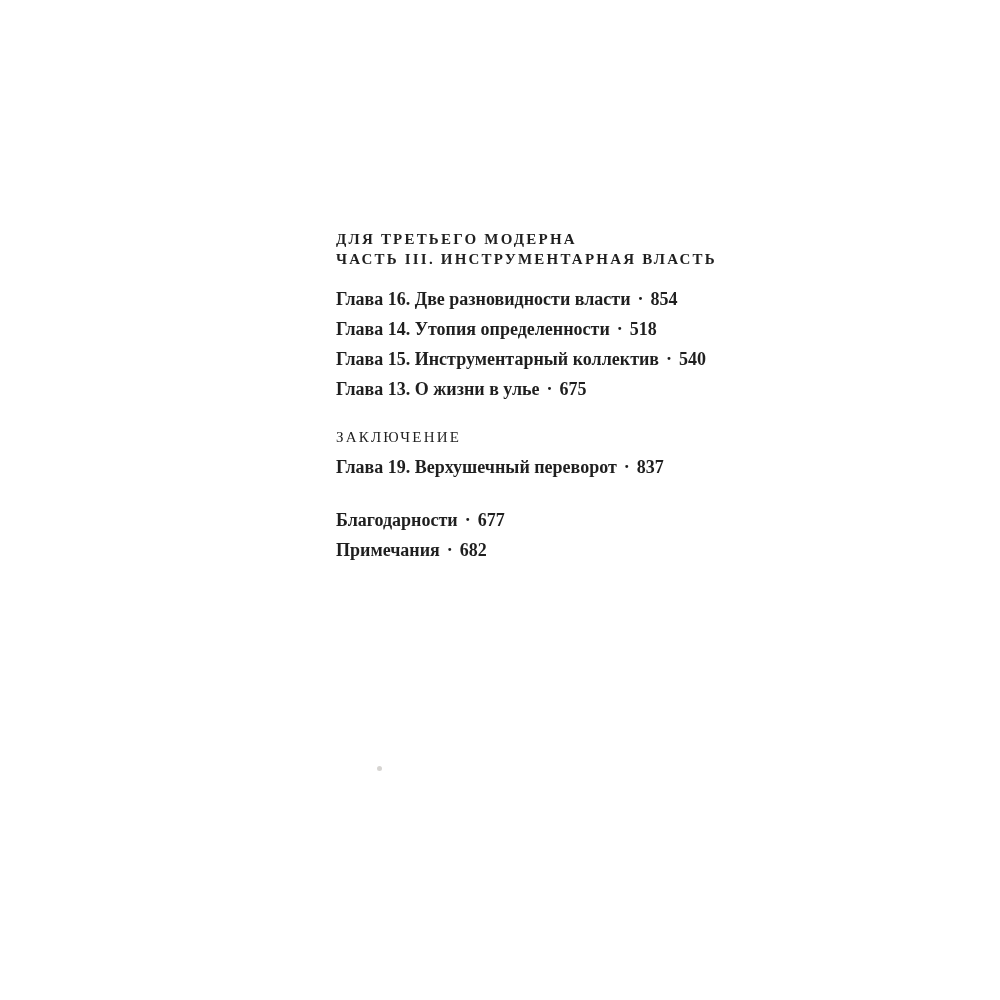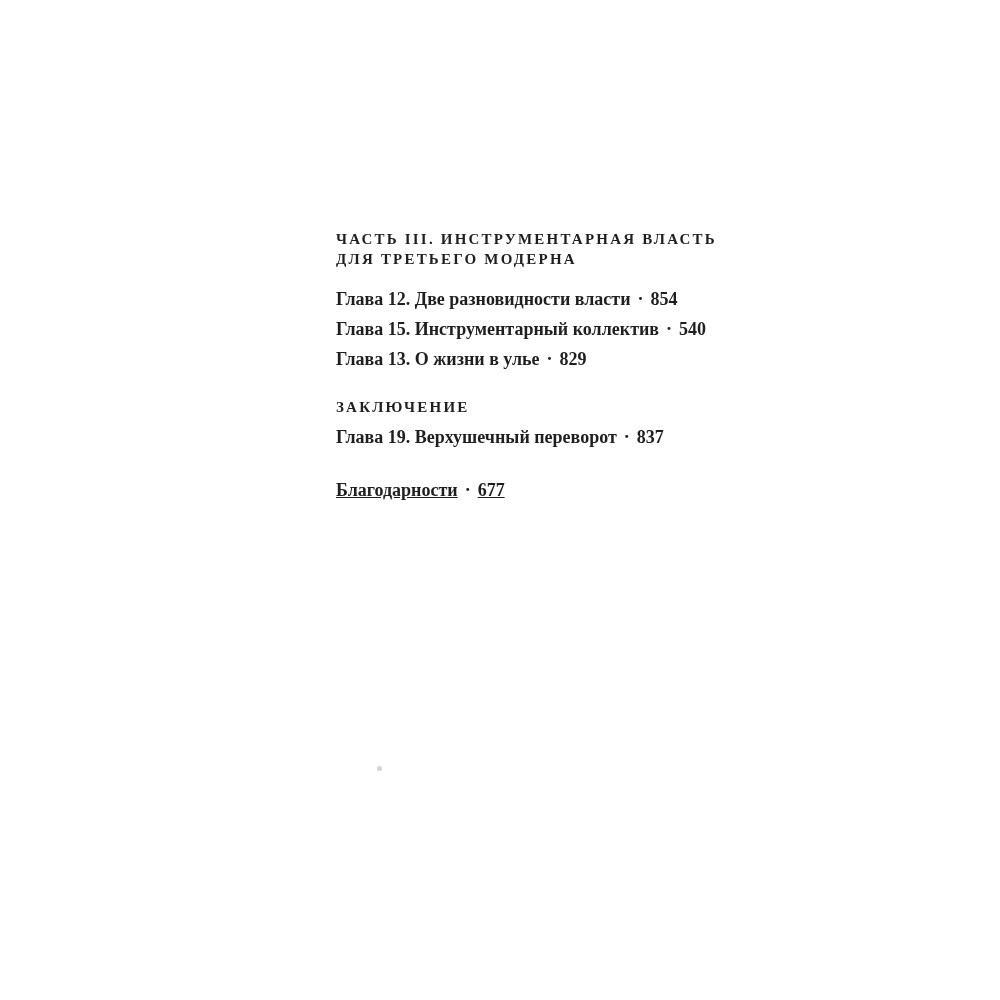--- a/index.html
+++ b/index.html
@@ -39,29 +39,28 @@
     line-height: 19px;
     margin-bottom: 11px;
     white-space: nowrap;
   }
   .sep {
     display: inline-block;
     margin: 0 7px;
   }
   .section-heading {
     font-size: 15px;
-    font-weight: bold;
+    font-weight: normal;
     letter-spacing: 2.2px;
     line-height: 16px;
     margin-top: 30px;
     margin-bottom: 13px;
   }
   .backmatter {
     margin-top: 34px;
-    text-decoration: underline;
   }
   .speck {
     position: absolute;
     left: 377px;
     top: 766px;
     width: 5px;
     height: 5px;
     border-radius: 50%;
     background: #b5b1ad;
     opacity: 0.55;
@@ -69,45 +68,51 @@
   }
 </style>
 </head>
 <body>
 
 <div class="page">
 
   <div class="toc">
 
     <div class="part-heading">
+      <div>ДЛЯ ТРЕТЬЕГО МОДЕРНА</div>
       <div>ЧАСТЬ III. ИНСТРУМЕНТАРНАЯ ВЛАСТЬ</div>
-      <div>ДЛЯ ТРЕТЬЕГО МОДЕРНА</div>
     </div>
 
     <div>
       <div class="entry">
-        <span>Глава 12. Две разновидности власти</span><span class="sep">·</span><span>854</span>
+        <span>Глава 16. Две разновидности власти</span><span class="sep">·</span><span>854</span>
+      </div>
+      <div class="entry">
+        <span>Глава 14. Утопия определенности</span><span class="sep">·</span><span>518</span>
       </div>
       <div class="entry">
         <span>Глава 15. Инструментарный коллектив</span><span class="sep">·</span><span>540</span>
       </div>
       <div class="entry">
-        <span>Глава 13. О жизни в улье</span><span class="sep">·</span><span>829</span>
+        <span>Глава 13. О жизни в улье</span><span class="sep">·</span><span>675</span>
       </div>
     </div>
 
     <div class="section-heading">ЗАКЛЮЧЕНИЕ</div>
 
     <div class="entry">
       <span>Глава 19. Верхушечный переворот</span><span class="sep">·</span><span>837</span>
     </div>
 
     <div class="backmatter">
       <div class="entry">
         <span>Благодарности</span><span class="sep">·</span><span>677</span>
       </div>
+      <div class="entry">
+        <span>Примечания</span><span class="sep">·</span><span>682</span>
+      </div>
     </div>
 
   </div>
 
   <div class="speck"></div>
 
 </div>
 
 </body></html>

